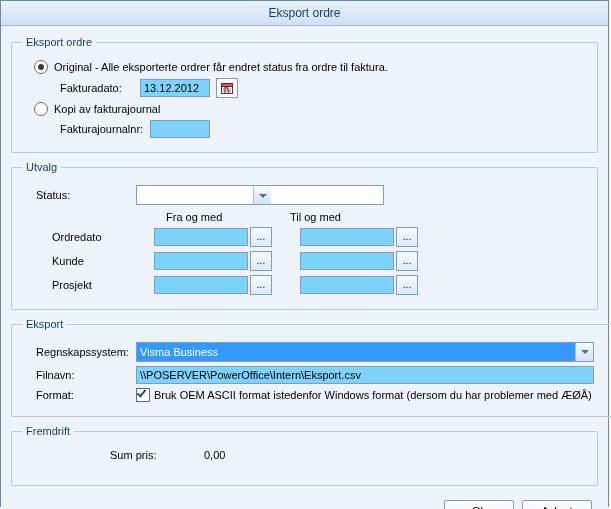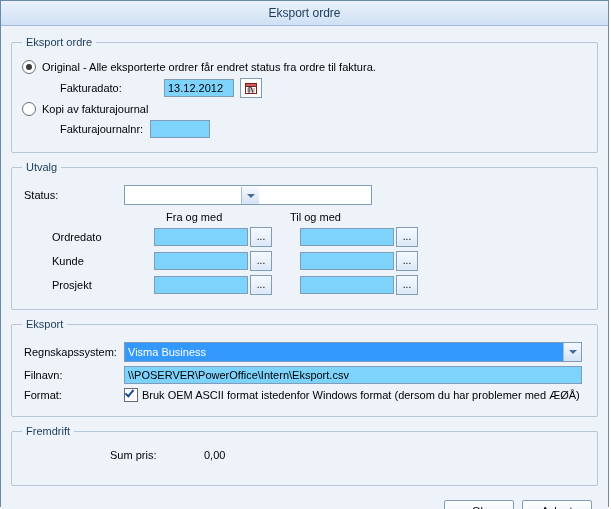--- a/index.html
+++ b/index.html
@@ -42,21 +42,21 @@
     padding: 8px 10px 10px 10px;
     border-radius: 2px;
   }
   legend {
     padding: 0 4px;
     color: #193a5c;
   }
   .row {
     display: flex;
     align-items: center;
-    margin: 4px 0;
+    margin: 4px 12px;
   }
   .radio {
     width: 12px; height: 12px;
     border: 1px solid #6a6a6a;
     border-radius: 50%;
     display: inline-block;
     margin-right: 6px;
     position: relative;
     flex: 0 0 12px;
     background: #fff;
@@ -181,21 +181,21 @@
   <div class="body">
 
     <fieldset>
       <legend>Eksport ordre</legend>
 
       <div class="row">
         <span class="radio checked"></span>
         <span class="lbl">Original - Alle eksporterte ordrer får endret status fra ordre til faktura.</span>
       </div>
       <div class="row" style="margin-left:38px;">
-        <span class="lbl" style="width:104px;">Fakturadato:</span>
+        <span class="lbl" style="width:80px;">Fakturadato:</span>
         <input class="text" style="width: 70px;" value="13.12.2012">
         <span class="datebtn">
           <svg width="14" height="14" viewBox="0 0 14 14">
             <rect x="1.5" y="2.5" width="11" height="10" fill="#fff" stroke="#7a2020"></rect>
             <rect x="1.5" y="2.5" width="11" height="3" fill="#d35b5b" stroke="#7a2020"></rect>
             <line x1="3" y1="8" x2="11" y2="8" stroke="#b07a7a"></line>
             <line x1="3" y1="10" x2="11" y2="10" stroke="#b07a7a"></line>
             <path d="M5 6 L7 6" stroke="#333"></path>
             <path d="M5 6 L5 12" stroke="#333"></path>
             <path d="M7 6 L9 12" stroke="#333" fill="none"></path>

